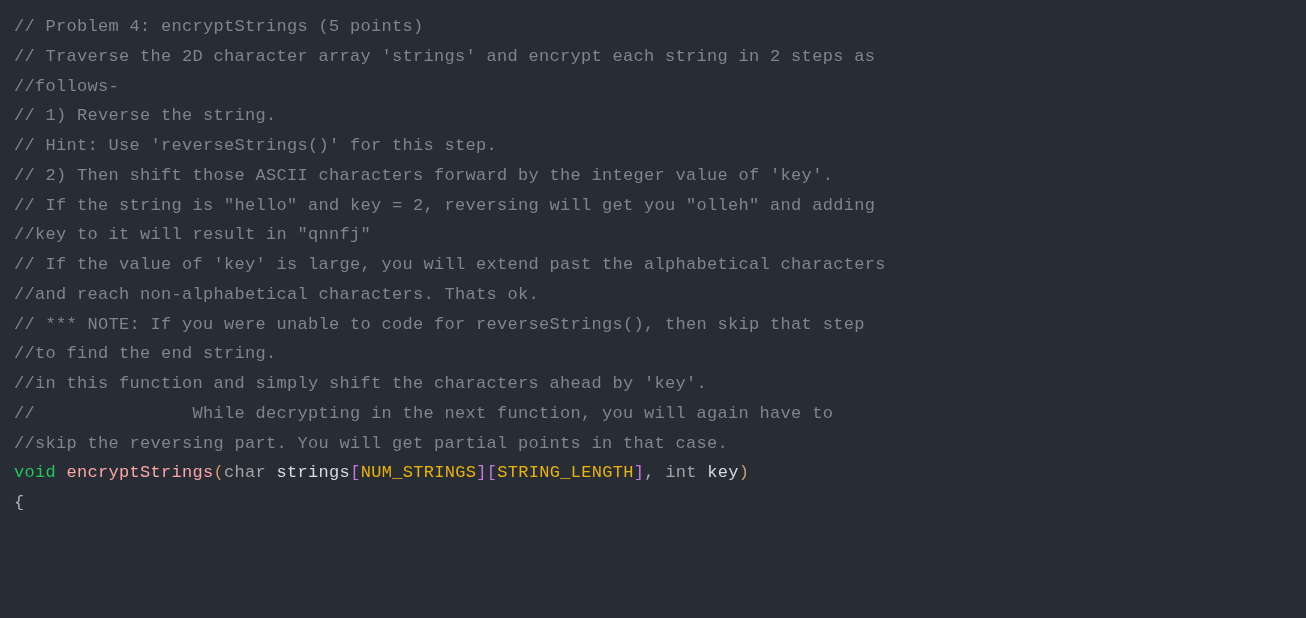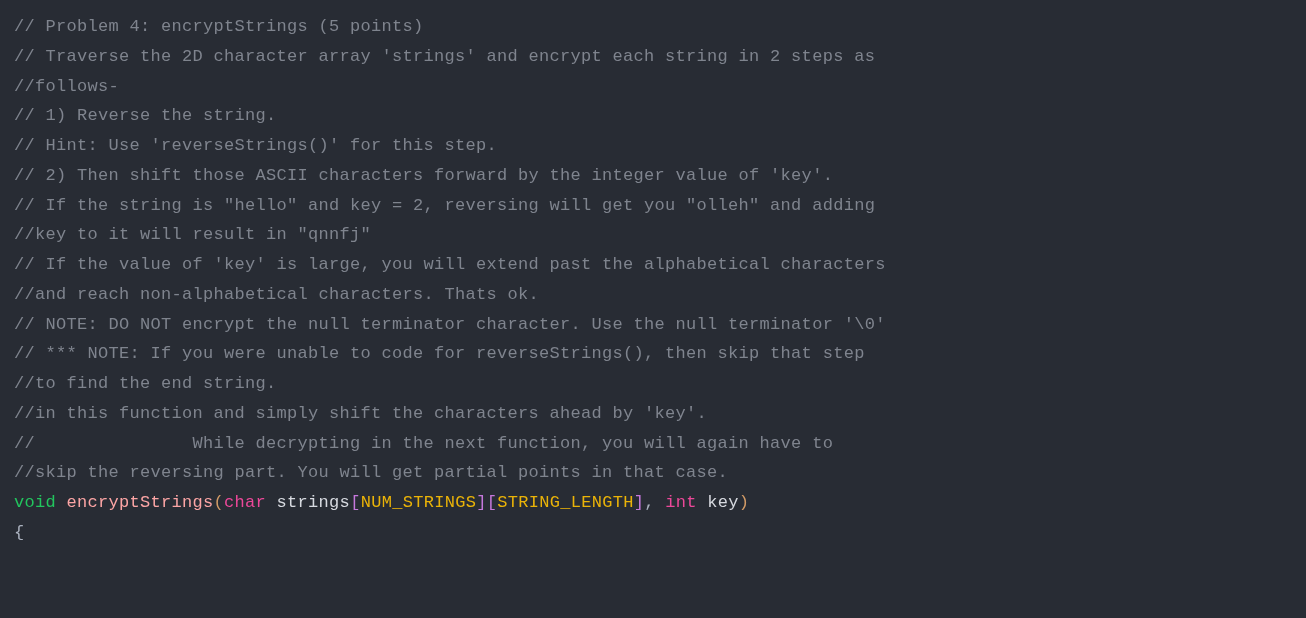--- a/index.html
+++ b/index.html
@@ -23,21 +23,21 @@
       white-space: pre;
     }
     .tok-comment {
       color: #7f848e;
     }
     .tok-keyword {
       color: #22c55e;
       font-family: Liberation Mono, monospace;
     }
     .tok-keyword-type {
-      color: #ec4899;
+      color: #a3a3a3;
     }
     .tok-function {
       color: #fca5a5;
     }
     .tok-identifier {
       color: #d7dae0;
     }
     .tok-bracket-round {
       color: #d19a66;
     }
@@ -61,21 +61,20 @@
   <div class="code-line"><span class="tok-comment">// Problem 4: encryptStrings (5 points)</span></div>
   <div class="code-line"><span class="tok-comment">// Traverse the 2D character array 'strings' and encrypt each string in 2 steps as</span></div>
   <div class="code-line"><span class="tok-comment">//follows-</span></div>
   <div class="code-line"><span class="tok-comment">// 1) Reverse the string.</span></div>
   <div class="code-line"><span class="tok-comment">// Hint: Use 'reverseStrings()' for this step.</span></div>
   <div class="code-line"><span class="tok-comment">// 2) Then shift those ASCII characters forward by the integer value of 'key'.</span></div>
   <div class="code-line"><span class="tok-comment">// If the string is "hello" and key = 2, reversing will get you "olleh" and adding</span></div>
   <div class="code-line"><span class="tok-comment">//key to it will result in "qnnfj"</span></div>
   <div class="code-line"><span class="tok-comment">// If the value of 'key' is large, you will extend past the alphabetical characters</span></div>
   <div class="code-line"><span class="tok-comment">//and reach non-alphabetical characters. Thats ok.</span></div>
-  <div class="code-line"><span class="tok-comment">// NOTE: DO NOT encrypt the null terminator character. Use the null terminator '\0'</span></div>
   <div class="code-line"><span class="tok-comment">// *** NOTE: If you were unable to code for reverseStrings(), then skip that step</span></div>
   <div class="code-line"><span class="tok-comment">//to find the end string.</span></div>
   <div class="code-line"><span class="tok-comment">//in this function and simply shift the characters ahead by 'key'.</span></div>
   <div class="code-line"><span class="tok-comment">//               While decrypting in the next function, you will again have to</span></div>
   <div class="code-line"><span class="tok-comment">//skip the reversing part. You will get partial points in that case.</span></div>
   <div class="code-line"><span class="tok-keyword">void</span><span> </span><span class="tok-function">encryptStrings</span><span class="tok-bracket-round">(</span><span class="tok-keyword-type">char</span><span> </span><span class="tok-identifier">strings</span><span class="tok-bracket-square">[</span><span class="tok-constant">NUM_STRINGS</span><span class="tok-bracket-square">]</span><span class="tok-bracket-square">[</span><span class="tok-constant">STRING_LENGTH</span><span class="tok-bracket-square">]</span><span class="tok-comma">, </span><span class="tok-keyword-type">int</span><span> </span><span class="tok-identifier">key</span><span class="tok-bracket-round">)</span></div>
   <div class="code-line"><span class="tok-brace">{</span></div>
 </div>
 
 </body></html>

